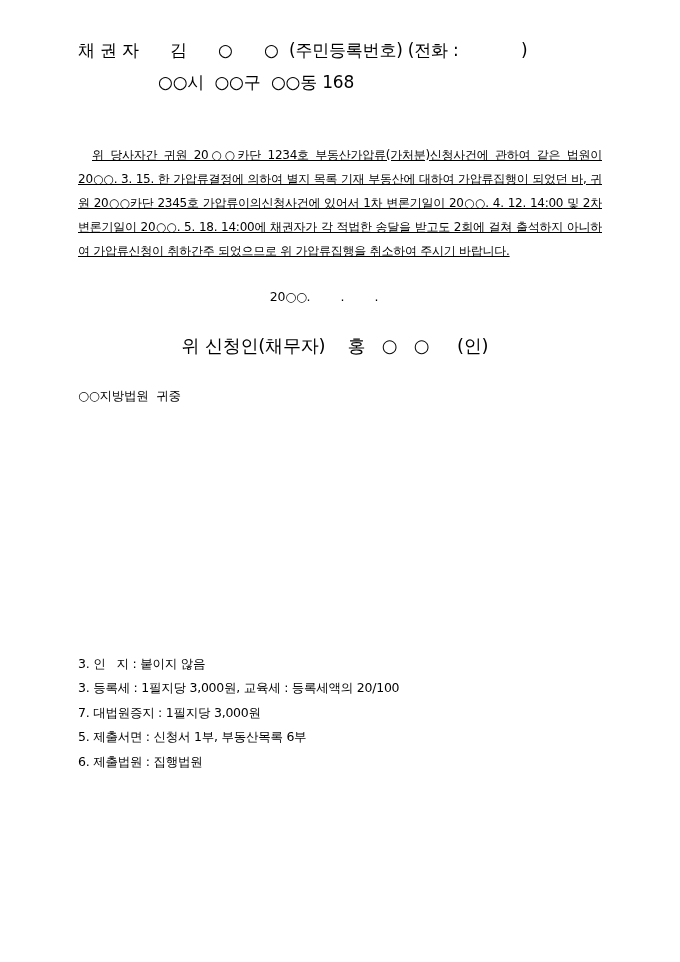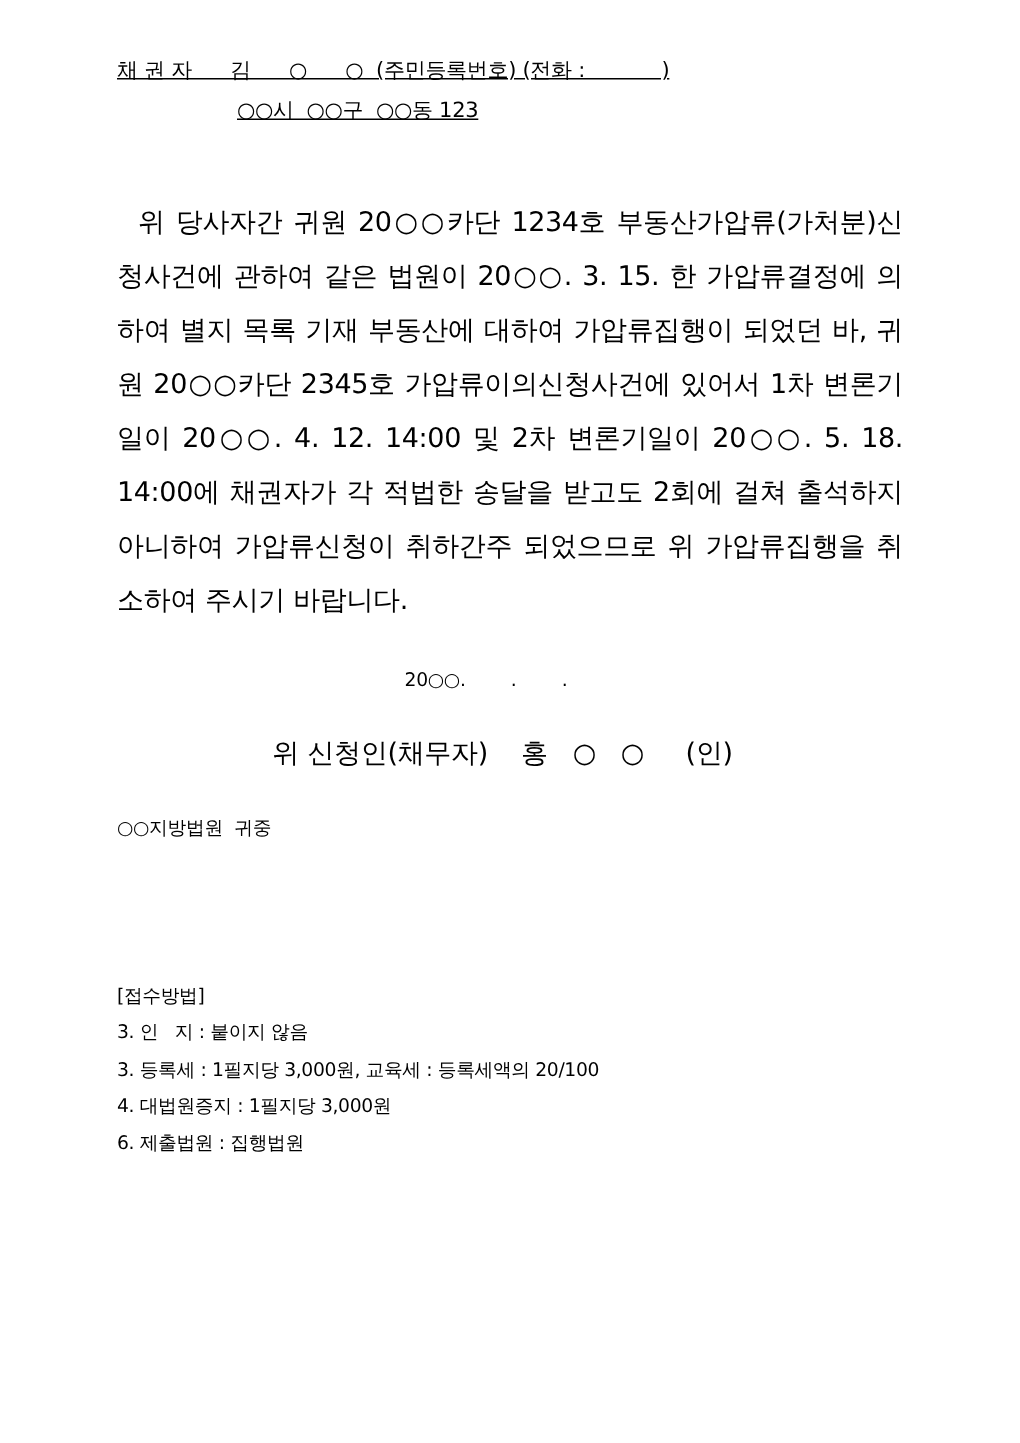--- a/index.html
+++ b/index.html
@@ -26,43 +26,43 @@
     text-align: center;
     font-size: 15px;
     font-weight: bold;
     letter-spacing: -0.3px;
     margin: 88px 0 0 0;
     padding: 0 60px;
   }
   .party-block {
     margin: 34px 0 0 0;
     padding: 0 78px;
-    font-size: 14px;
+    font-size: 17px;
     line-height: 1.9;
-    text-decoration: underline;
   }
   .party-block .row {
     white-space: pre;
     letter-spacing: -0.2px;
   }
   .party-block .addr {
     white-space: pre;
     letter-spacing: -0.2px;
     padding-left: 80px;
   }
   .spacer-sm { height: 16px; }
   .body-text {
     margin: 28px 0 0 0;
     padding: 0 78px;
-    font-size: 18px;
+    font-size: 12px;
     line-height: 2.0;
     text-align: justify;
     text-justify: inter-ideograph;
     letter-spacing: -0.25px;
     text-indent: 14px;
+    text-decoration: underline;
   }
   .date-line {
     margin: 26px 0 0 0;
     text-align: center;
     font-size: 12.5px;
     white-space: pre;
     letter-spacing: -0.2px;
     padding-right: 32px;
   }
   .applicant-line {
@@ -91,35 +91,35 @@
   .notes .note-line { white-space: pre; }
 </style>
 </head>
 <body>
 
 <div class="page">
 
 
   <div class="party-block">
     <div class="row">채 권 자      김      ○      ○  (주민등록번호) (전화 :            )</div>
-    <div class="addr">○○시  ○○구  ○○동 123</div>
+    <div class="addr">○○시  ○○구  ○○동 168</div>
   </div>
 
   <div class="spacer-sm"></div>
 
 
   <div class="body-text">위 당사자간 귀원 20○○카단 1234호 부동산가압류(가처분)신청사건에 관하여 같은 법원이 20○○. 3. 15. 한 가압류결정에 의하여 별지 목록 기재 부동산에 대하여 가압류집행이 되었던 바, 귀원 20○○카단 2345호 가압류이의신청사건에 있어서 1차 변론기일이 20○○. 4. 12. 14:00 및 2차 변론기일이 20○○. 5. 18. 14:00에 채권자가 각 적법한 송달을 받고도 2회에 걸쳐 출석하지 아니하여 가압류신청이 취하간주 되었으므로 위 가압류집행을 취소하여 주시기 바랍니다.</div>
 
   <div class="date-line">20○○.        .        .</div>
 
   <div class="applicant-line">위 신청인(채무자)    홍   ○   ○     (인)</div>
 
   <div class="court-line">○○지방법원  귀중</div>
 
   <div class="notes">
-    <div class="note-line">[접수방법]</div>
     <div class="note-line">3. 인   지 : 붙이지 않음</div>
     <div class="note-line">3. 등록세 : 1필지당 3,000원, 교육세 : 등록세액의 20/100</div>
-    <div class="note-line">4. 대법원증지 : 1필지당 3,000원</div>
+    <div class="note-line">7. 대법원증지 : 1필지당 3,000원</div>
+    <div class="note-line">5. 제출서면 : 신청서 1부, 부동산목록 6부</div>
     <div class="note-line">6. 제출법원 : 집행법원</div>
   </div>
 
 </div>
 
 </body></html>

